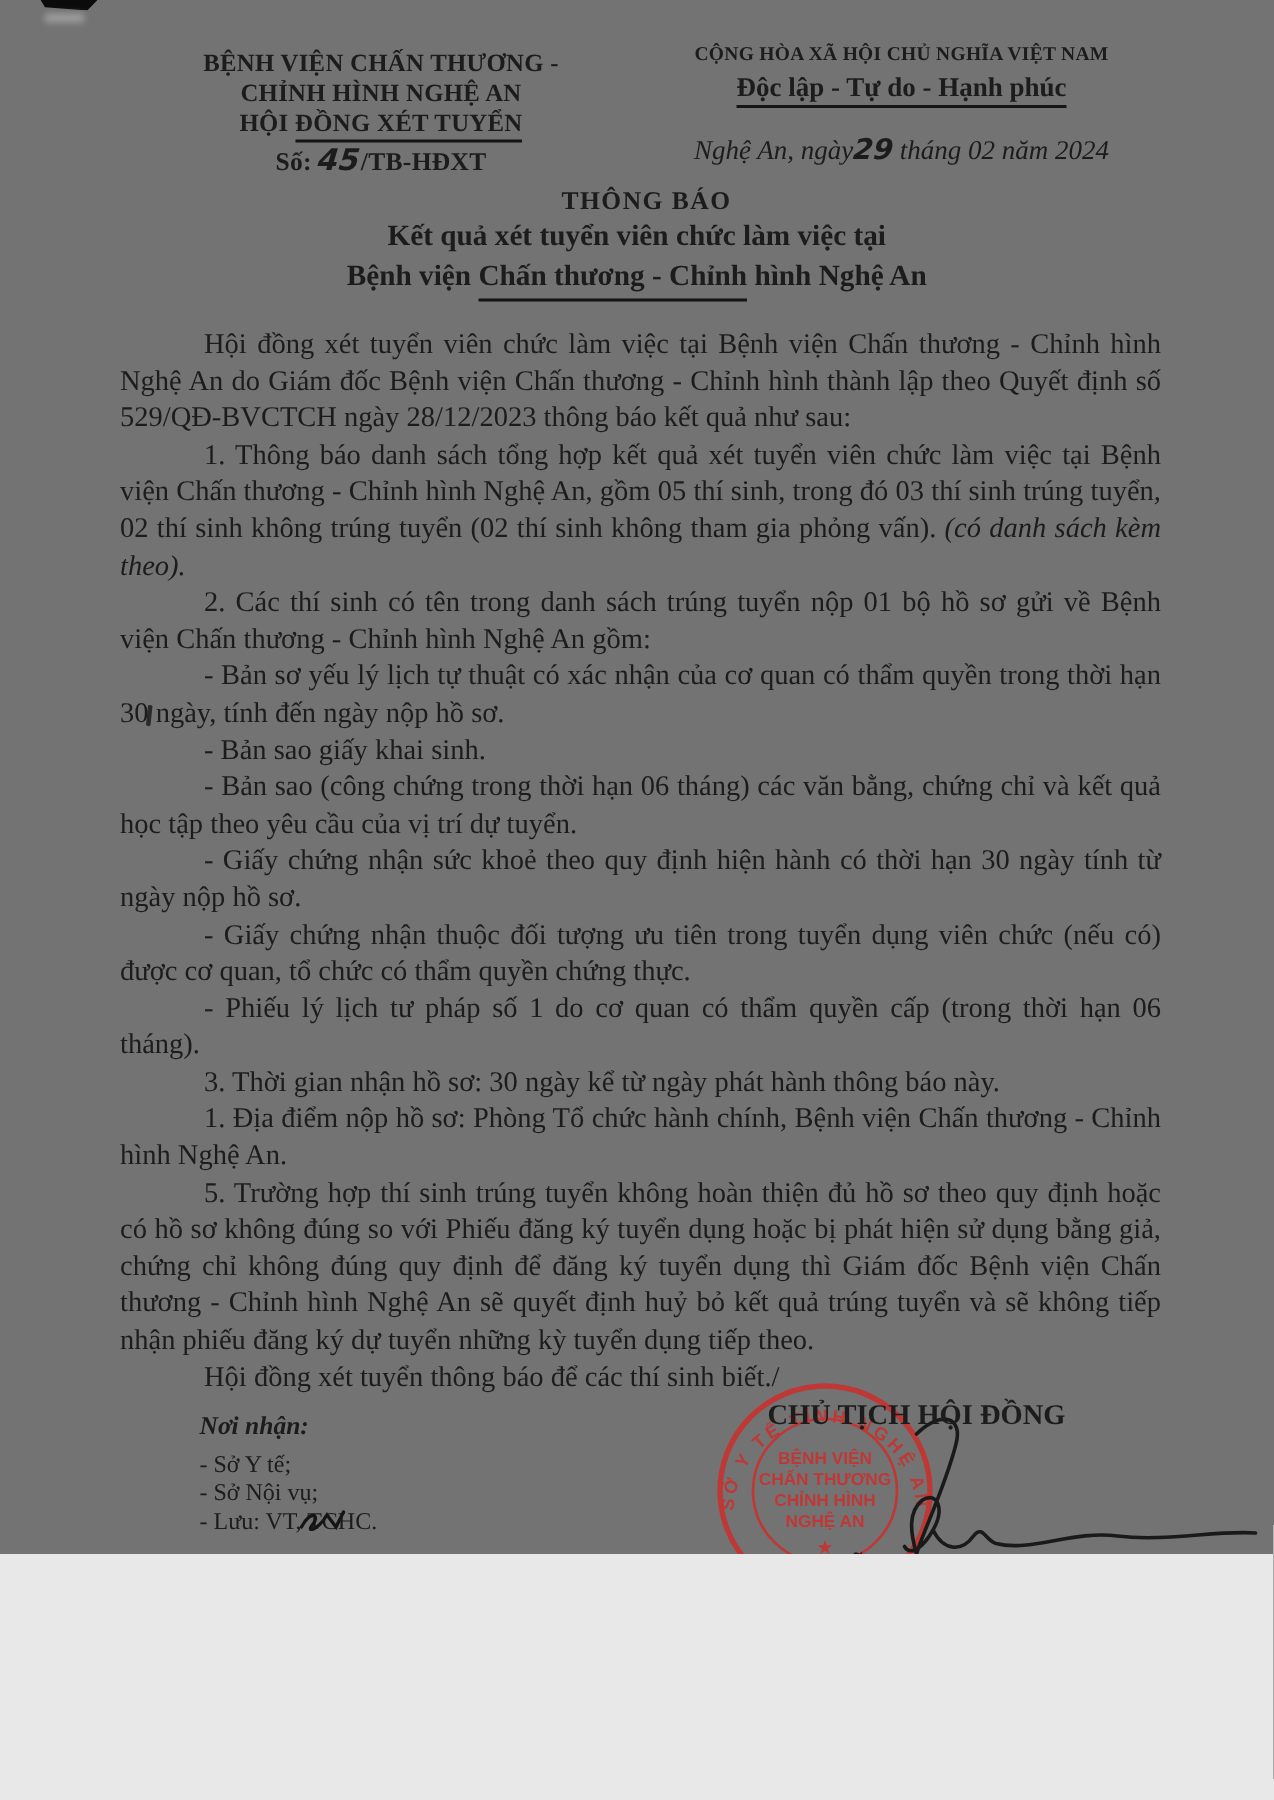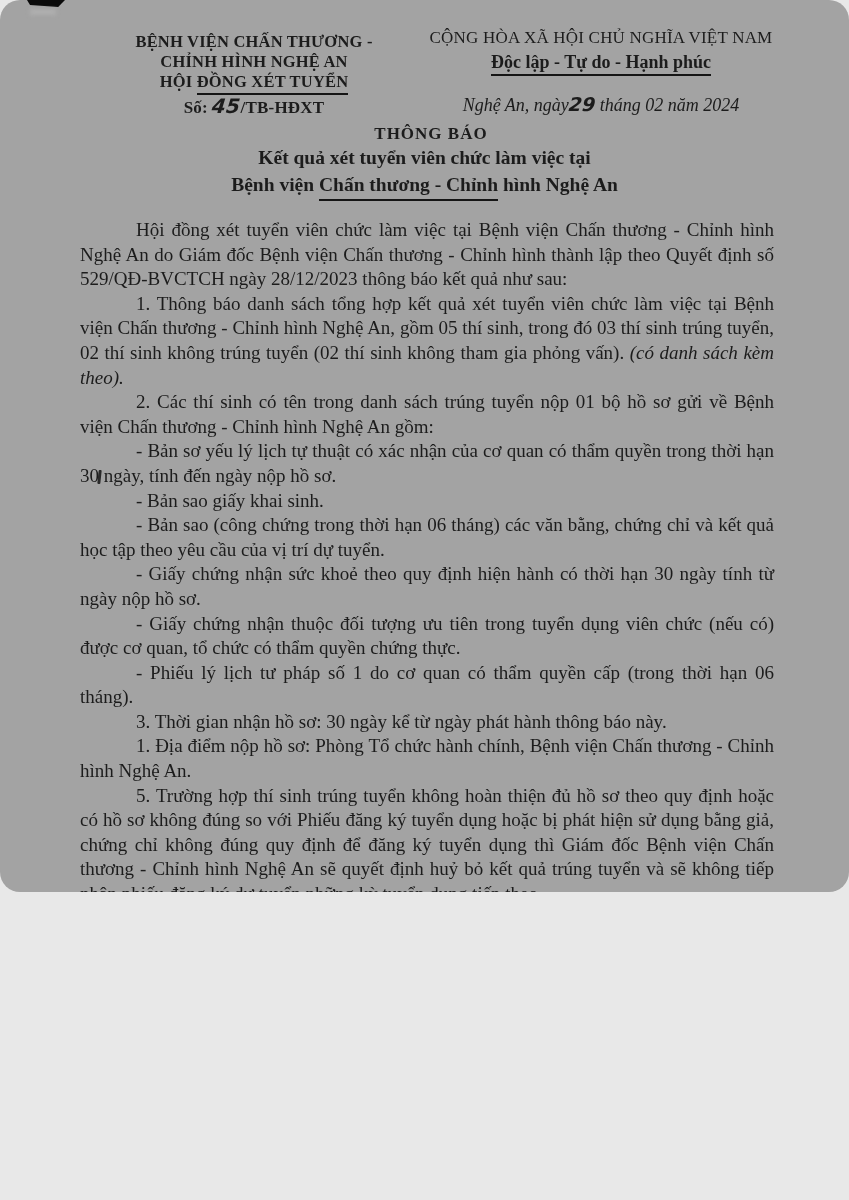--- a/index.html
+++ b/index.html
@@ -1,20 +1,19 @@
 <!DOCTYPE html>
 <html><head>
 <meta charset="utf-8">
 <style>
   html,body{margin:0;padding:0;background:#e8e8e8;}
   .page{
-    position:relative;width:849px;height:892px;margin:0 auto;
-    background:#a3a3a3;overflow:hidden;color:#1c1c1c;
+    position:relative;width:849px;height:1036px;margin:0 auto;
+    background:#737373;overflow:hidden;color:#1c1c1c;
     font-family:"Liberation Serif","DejaVu Serif",serif;
-    border-radius:20px;
   }
   
   .corner-mark{position:absolute;left:27px;top:0;width:38px;height:7px;background:#0b0b0b;
     clip-path:polygon(0 0,100% 0,82% 100%,8% 70%);}
   .corner-smear{position:absolute;left:30px;top:9px;width:26px;height:6px;background:#b9b9b9;
     filter:blur(2px);opacity:.6;}
   .margin-tick{position:absolute;left:98px;top:470px;width:3px;height:14px;background:#2a2a2a;
     transform:rotate(6deg);border-radius:1px;}
   .smudge-band{position:absolute;left:112px;top:1088px;width:600px;height:9px;opacity:.45;
     background:repeating-linear-gradient(90deg,#9a9a9a 0 26px,transparent 26px 44px);
@@ -25,21 +24,21 @@
     background:linear-gradient(90deg,#666,#000 40%,#000);transform:rotate(.5deg);}
   
   .hdr-left{position:absolute;left:108px;top:32px;width:292px;text-align:center;
     font-weight:bold;font-size:16.5px;line-height:20px;letter-spacing:.2px;}
   .hdr-left .num{font-size:17px;margin-top:3px;}
   .u-span{display:inline-block;border-bottom:2px solid #151515;padding-bottom:1px;}
   .hand{font-family:"DejaVu Sans",sans-serif;font-style:italic;font-weight:bold;
     transform:skewX(-6deg);display:inline-block;}
   .hdr-left .hand{font-size:20px;line-height:14px;}
   .hdr-right{position:absolute;left:398px;top:28px;width:406px;text-align:center;}
-  .hdr-right .national{font-weight:normal;font-size:17px;letter-spacing:.2px;}
+  .hdr-right .national{font-weight:bold;font-size:13px;letter-spacing:.2px;}
   .hdr-right .motto{font-weight:bold;font-size:18px;margin-top:4px;}
   .hdr-right .dateline{font-style:italic;font-size:18px;margin-top:17px;}
   .hdr-right .hand{font-size:19px;}
   
   .title-block{position:absolute;left:0;top:124px;width:100%;text-align:center;}
   .title-main{font-weight:bold;font-size:17px;letter-spacing:1px;padding-left:13px;}
   .title-sub{font-weight:bold;font-size:19.5px;margin-top:1px;line-height:26px;}
   
   .doc-body{position:absolute;left:80px;top:218px;width:694px;
     font-size:19px;line-height:24.6px;text-align:justify;}

